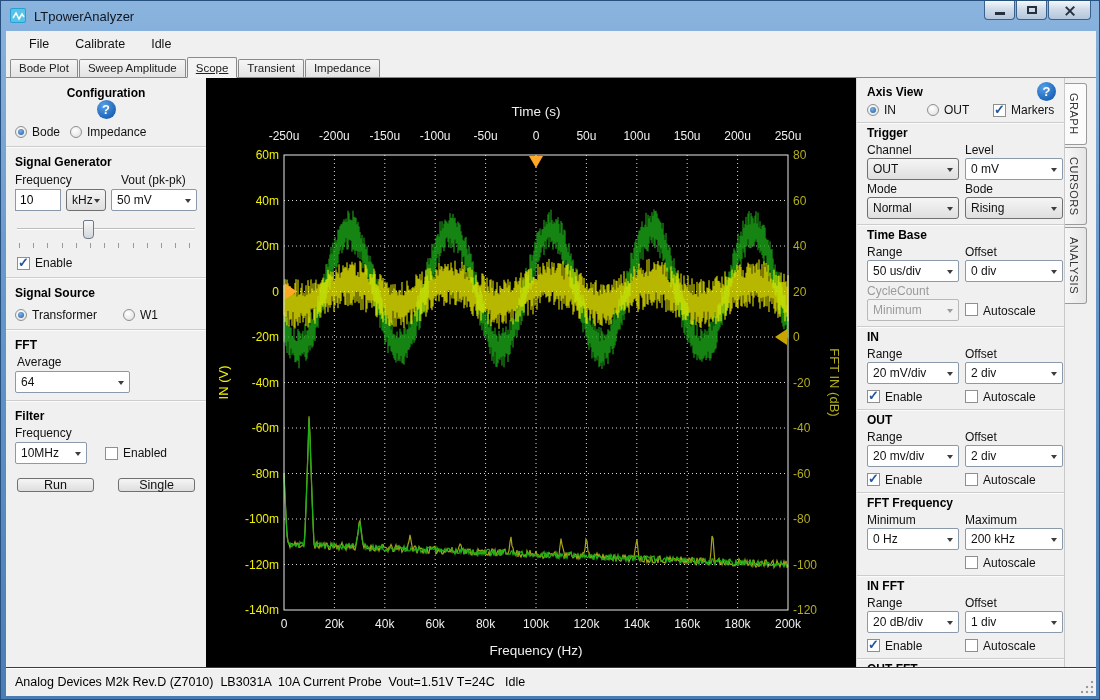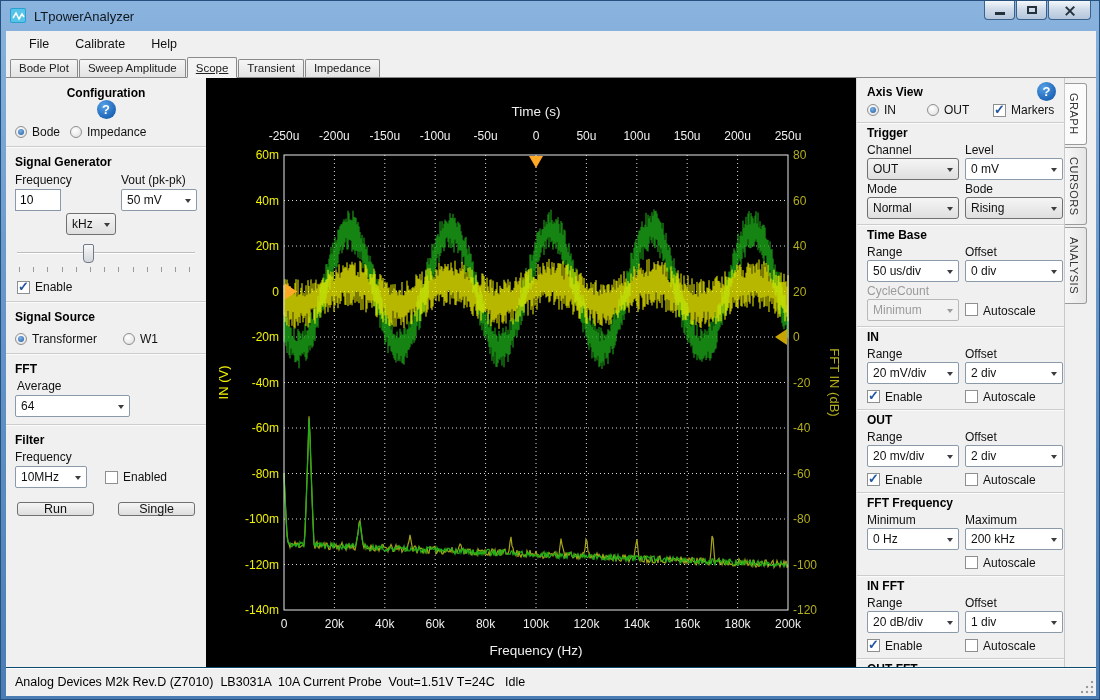--- a/index.html
+++ b/index.html
@@ -117,21 +117,21 @@
       <div class="win-btn close">
           <div class="glyph-close"></div>
         </div>
     </div>
   </div>
 
   <div class="client">
     <div class="menubar" id="menubar">
         <div class="menu-item">File</div>
         <div class="menu-item">Calibrate</div>
-        <div class="menu-item">Help</div>
+        <div class="menu-item">Idle</div>
       </div>
     <div class="tabstrip" id="tabstrip">
         <div class="tab">Bode Plot</div>
         <div class="tab">Sweep Amplitude</div>
         <div class="tab active">Scope</div>
         <div class="tab">Transient</div>
         <div class="tab">Impedance</div>
       </div>
 
     <div class="main">
@@ -153,21 +153,21 @@
         </div>
         <div class="sep"></div>
 
         <div class="sec-title">Signal Generator</div>
         <div class="sg-labels" style="margin-top:4px;">
           <span class="lbl">Frequency</span>
           <span class="lbl">Vout (pk-pk)</span>
         </div>
         <div class="sg-controls">
           <input class="text-input" value="10" style="">
-          <div class="combo list" style="width:50px;margin-top:24px;">
+          <div class="combo list" style="width:40px;">
             <span>kHz</span>
             <span class="arr"></span>
           </div>
           <div class="combo" style="flex:1;">
             <span>50 mV</span>
             <span class="arr"></span>
           </div>
         </div>
         <div class="slider">
           <div class="track"></div>

